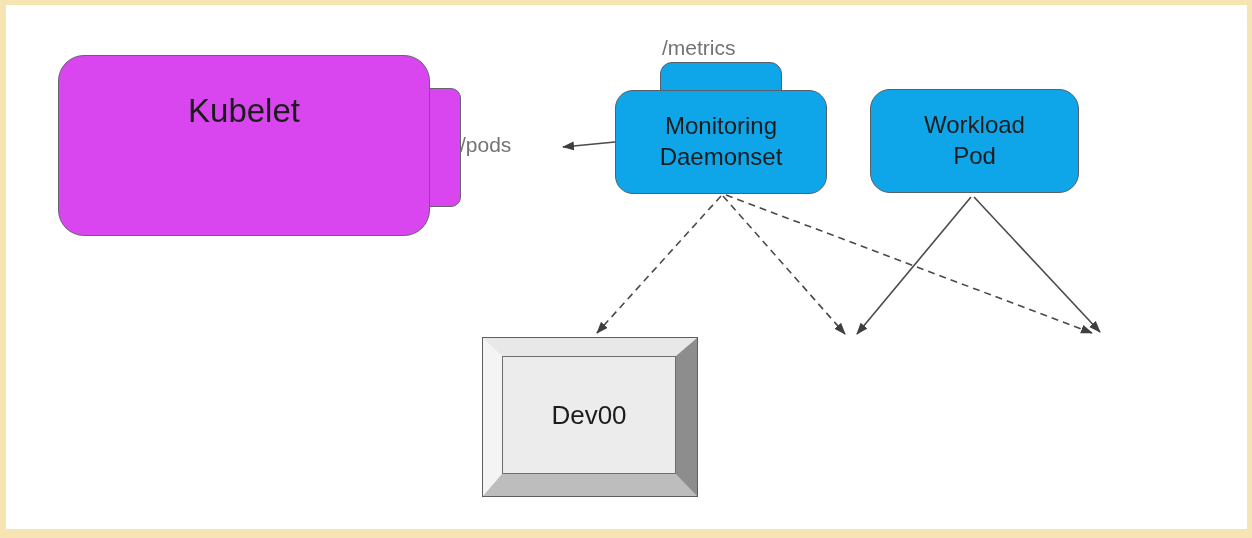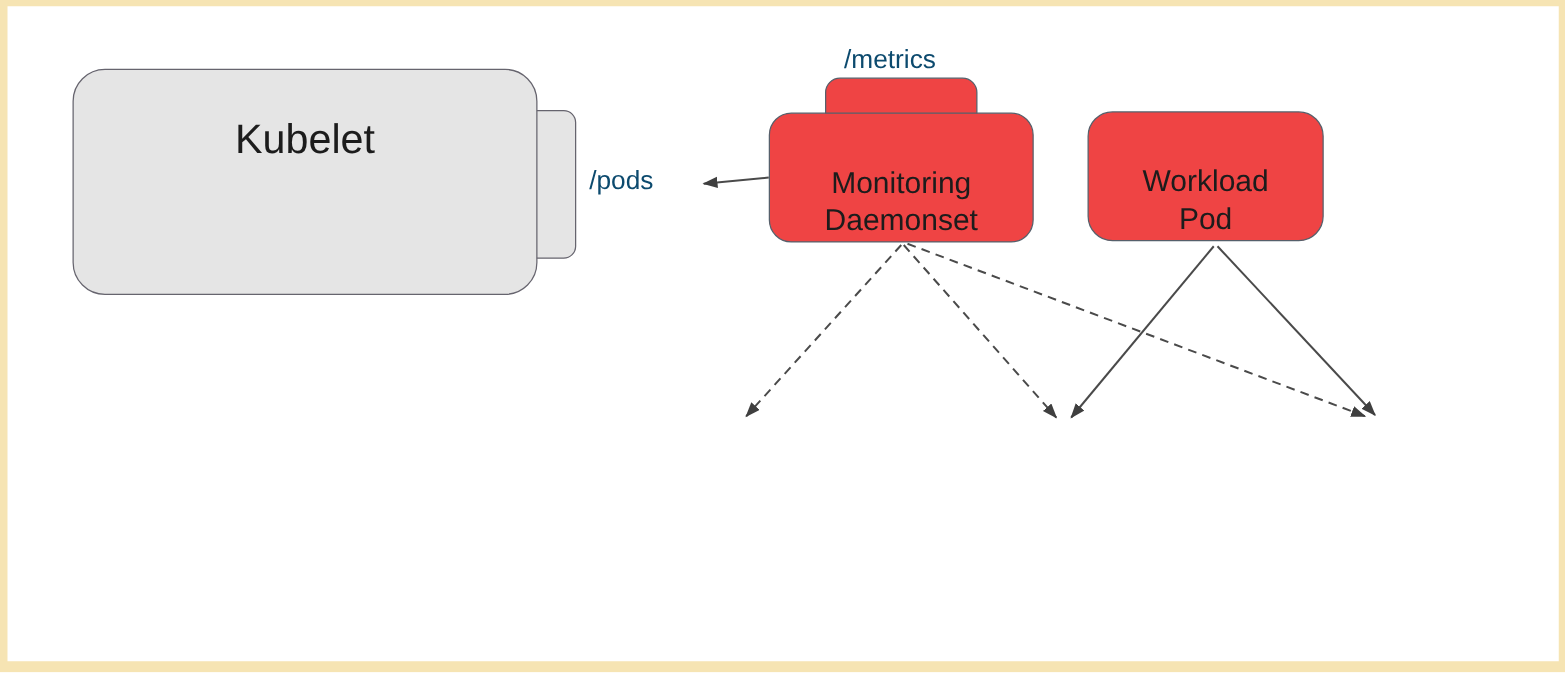--- a/index.html
+++ b/index.html
@@ -21,22 +21,22 @@
     z-index:10;
   }
   .node {
     position:absolute;
     display:flex; align-items:center; justify-content:center;
     text-align:center;
   }
   .rounded {
     border:1.6px solid #66646e;
   }
-  .purple { background:#e5e5e5; }
-  .blue   { background:#ef4444; border-color:#56606b;align-items:flex-end; }
+  .purple { background:#d946ef; }
+  .blue   { background:#0ea5e9; border-color:#56606b; }
   .kubelet {
     left:58px; top:55px; width:372px; height:181px;
     border-radius:26px;
     font-size:33px;
     align-items:flex-start;
     padding-top:36px;
     z-index:2;
   }
   .kubelet-tab {
     left:420px; top:88px; width:41px; height:119px;
@@ -48,31 +48,30 @@
     border-radius:12px;
     z-index:1;
   }
   .monitoring {
     left:615px; top:90px; width:212px; height:104px;
     border-radius:18px;
     font-size:24px; line-height:1.28;
     z-index:2;
   }
   .workload {
-    left:870px; top:89px; width:189px; height:104px;
+    left:870px; top:89px; width:209px; height:104px;
     border-radius:20px;
     font-size:24px; line-height:1.28;
     z-index:2;
   }
   .multiline { white-space:pre-line; }
   .endpoint-label {
     position:absolute;
     font-size:21px;
-    color:#0c4a6e;
-    text-align:center;
+    color:#737373;
     z-index:3;
   }
   .pods-label    { left:460px; top:133px; width:74px; }
   .metrics-label { left:662px; top:36px;  width:100px; }
   .device {
     position:absolute;
     top:338px; height:158px;
     border-style:solid;
     border-width:18px 21px 22px 19px;
     border-top-color:#e8e8e8;
@@ -123,20 +122,25 @@
   <div class="node rounded blue monitoring">
     <span class="multiline">Monitoring
 Daemonset</span>
   </div>
 
   <div class="node rounded blue workload">
     <span class="multiline">Workload
 Pod</span>
   </div>
 
+  <div class="device dev00">
+    <div class="device-panel">
+      <span>Dev00</span>
+    </div>
+  </div>
 
   <svg class="edges-layer" width="1252" height="538" viewBox="0 0 1252 538">
     <defs>
       <marker id="arrow" markerUnits="userSpaceOnUse" markerWidth="14" markerHeight="11" refX="11" refY="4.5" orient="auto">
         <path d="M0,0 L12,4.5 L0,9 Z" fill="#3f3f3f"></path>
       </marker>
     </defs>
     <line class="edge" x1="615" y1="142" x2="563" y2="147" marker-end="url(#arrow)"></line>
     <line class="edge dashed" x1="721" y1="196" x2="597" y2="333" marker-end="url(#arrow)"></line>
     <line class="edge dashed" x1="723" y1="196" x2="845" y2="334" marker-end="url(#arrow)"></line>

